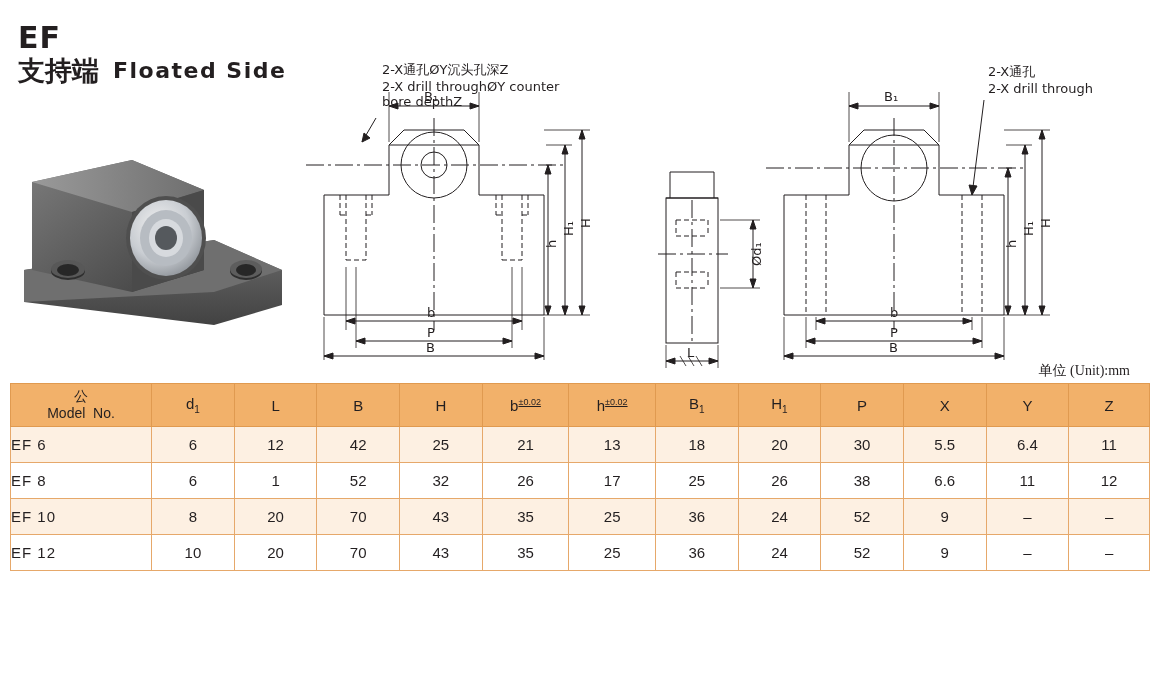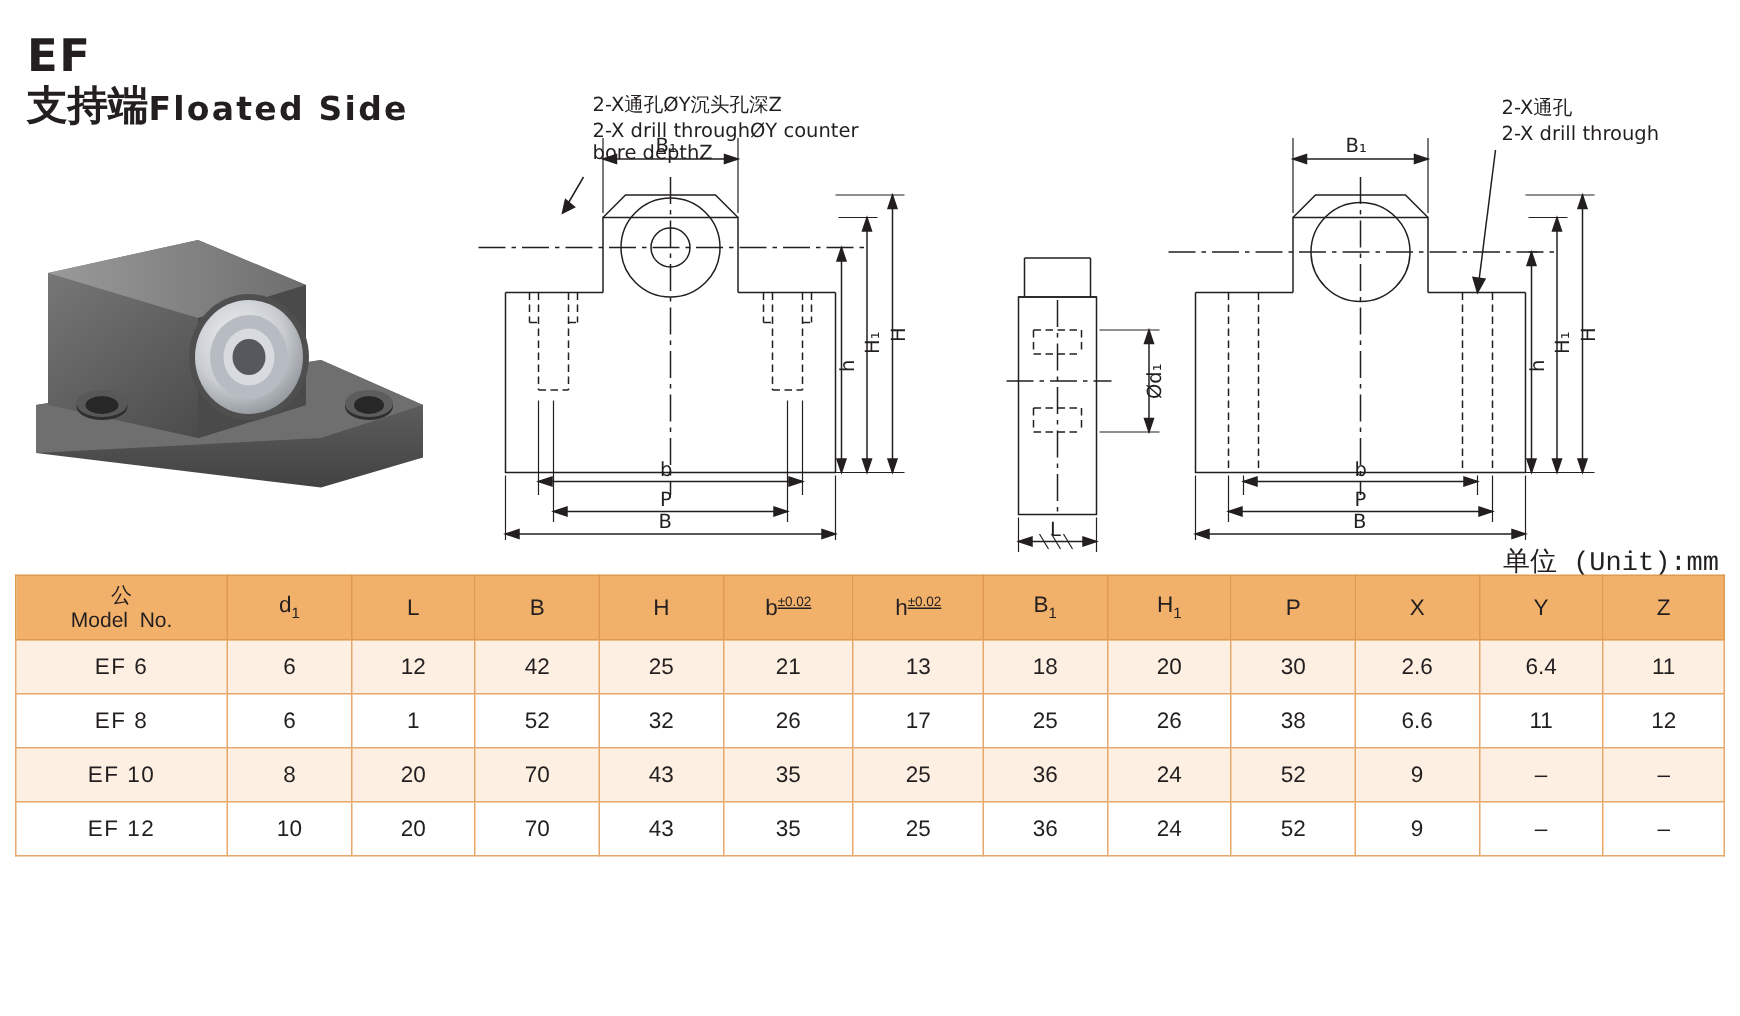--- a/index.html
+++ b/index.html
@@ -29,21 +29,22 @@
     line-height: 1.05;
   }
   .title-ef {
     font-size: 30px;
     font-weight: bold;
     letter-spacing: 1px;
     font-family: "DejaVu Sans", sans-serif;
   }
   .title-row2 {
     display: flex;
-    align-items: flex-end;
+    align-items: center;
+    gap: 14px;
     margin-top: 3px;
   }
   .title-cn {
     font-size: 27px;
     font-weight: bold;
     font-family: "DejaVu Sans", sans-serif;
   }
   .title-en {
     font-size: 22px;
     font-weight: bold;
@@ -56,35 +57,35 @@
     position: absolute;
     left: 14px;
     top: 120px;
     width: 280px;
     height: 230px;
   }
 
   
   .drawings {
     position: absolute;
-    left: 297px;
+    left: 284px;
     top: 30px;
     width: 850px;
     height: 340px;
     text-align: right;
   }
   .drawings svg { display: block; }
 
   
   .unit-note {
     position: absolute;
-    right: 14px;
+    right: 30px;
     top: 362px;
-    font-size: 18px;
-    font-family: Liberation Mono, monospace;
+    font-size: 14px;
+    font-family: Liberation Serif, serif;
   }
 
   
   .table-wrap {
     position: absolute;
     left: 10px;
     top: 383px;
     width: 1140px;
   }
   table.spec {
@@ -111,21 +112,21 @@
     font-size: 14px;
     line-height: 1.25;
   }
   table.spec tbody tr:nth-child(odd) td {
     background: #fdf0e2;
   }
   table.spec tbody tr:nth-child(even) td {
     background: #ffffff;
   }
   table.spec tbody td:first-child {
-    text-align: center;
+    text-align: left;
     letter-spacing: 1px;
   }
   .sup {
     font-size: 9px;
     vertical-align: super;
     text-decoration: underline;
   }
   .sub {
     font-size: 10px;
     vertical-align: sub;
@@ -393,21 +394,21 @@
           <td>EF  6</td>
           <td>6</td>
           <td>12</td>
           <td>42</td>
           <td>25</td>
           <td>21</td>
           <td>13</td>
           <td>18</td>
           <td>20</td>
           <td>30</td>
-          <td>2.6</td>
+          <td>5.5</td>
           <td>6.4</td>
           <td>11</td>
         </tr>
         <tr>
           <td>EF  8</td>
           <td>6</td>
           <td>1</td>
           <td>52</td>
           <td>32</td>
           <td>26</td>

